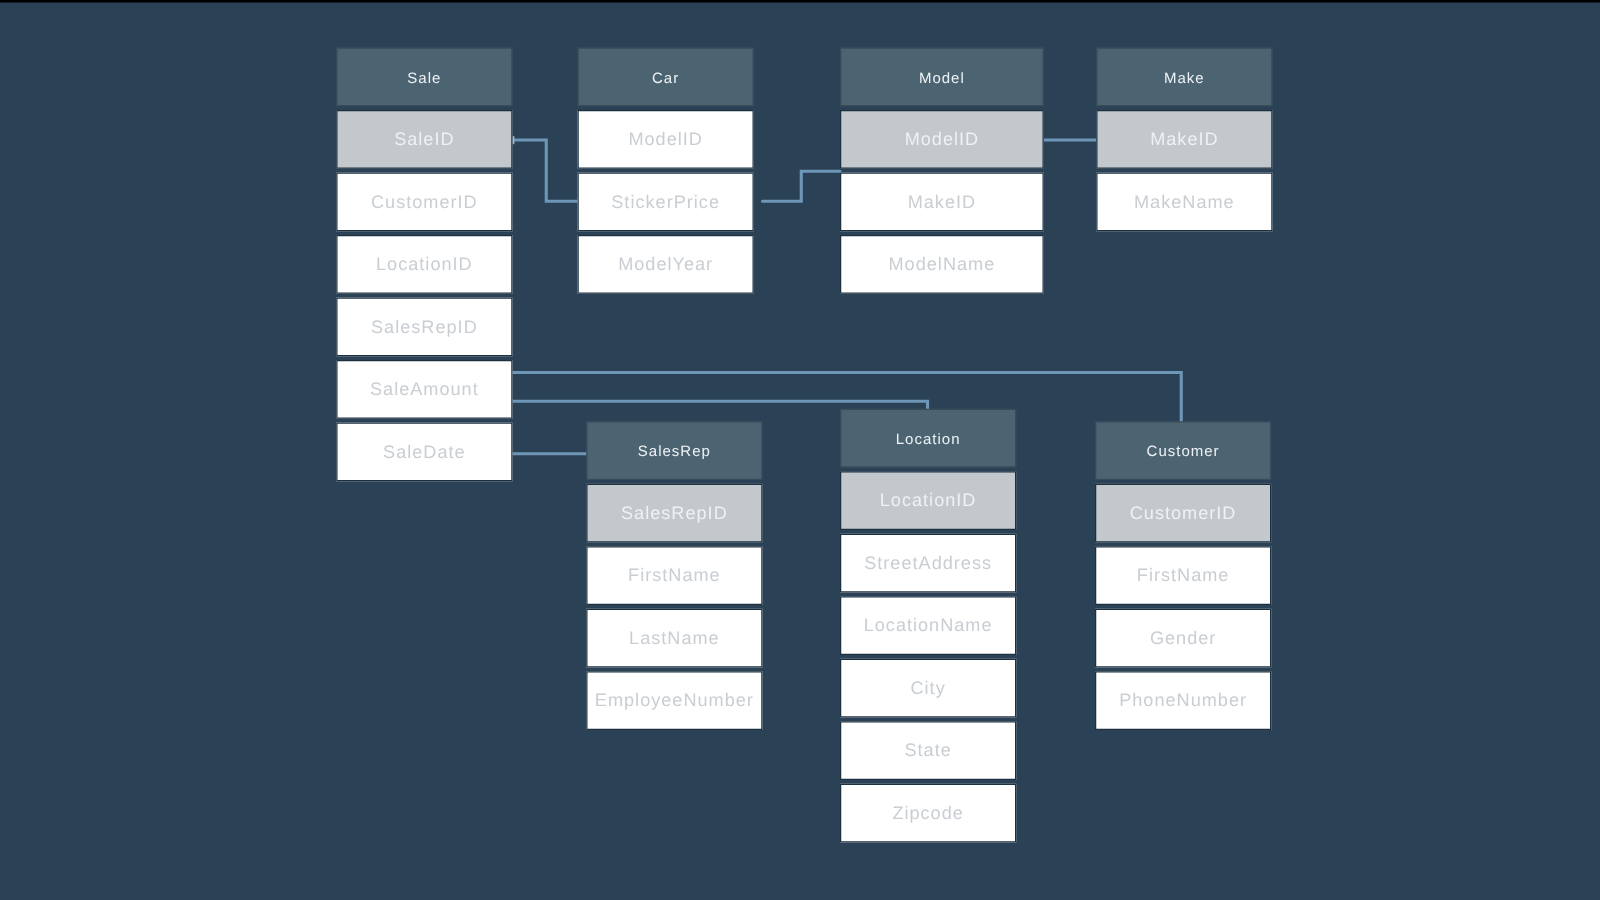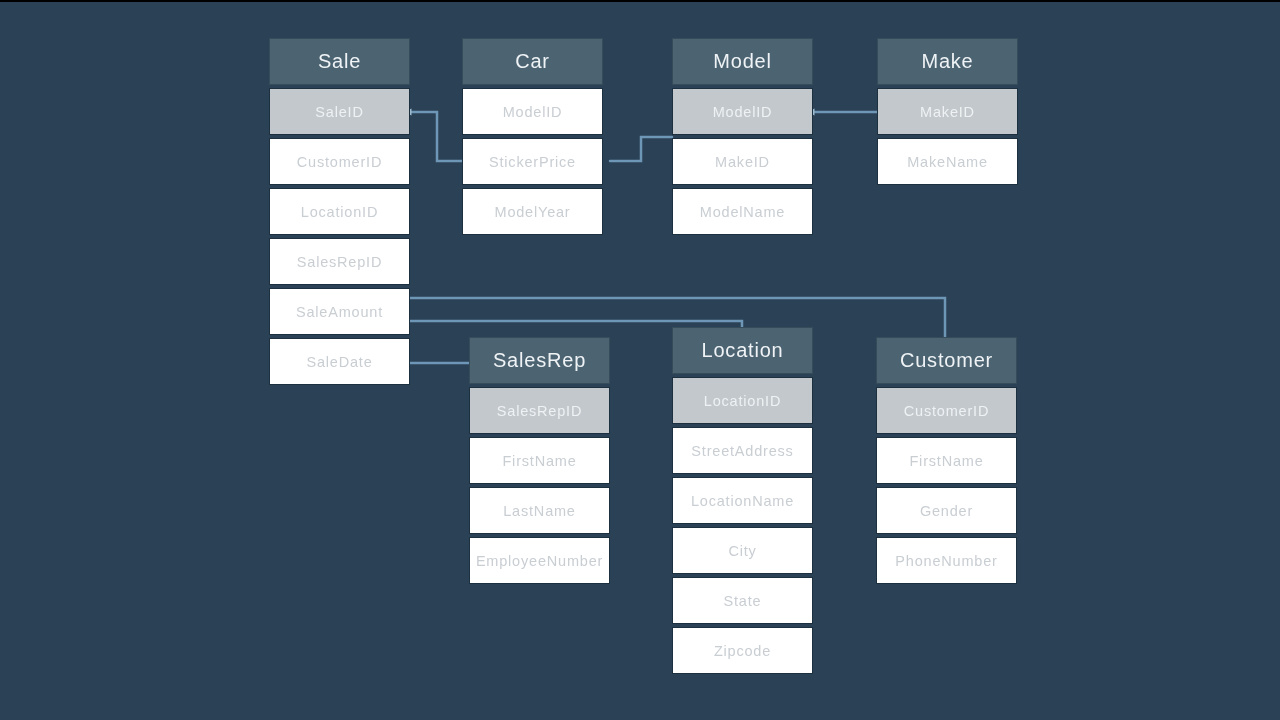--- a/index.html
+++ b/index.html
@@ -23,21 +23,21 @@
     position: absolute; top: 0; left: 0;
     width: 1280px; height: 720px;
     pointer-events: none;
   }
   .db-table { position: absolute; }
   .tbl-header {
     height: 47px; margin-bottom: 3px;
     display: flex; align-items: center; justify-content: center;
     background: #4c6372;
     color: #eff3f5;
-    font-size: 20px; letter-spacing: 0.8px;
+    font-size: 12px; letter-spacing: 0.8px;
     border: 1px solid rgba(30,48,64,0.45);
   }
   .tbl-row {
     height: 47px; margin-bottom: 3px;
     display: flex; align-items: center; justify-content: center;
     font-size: 14.5px; letter-spacing: 0.8px;
     border: 1px solid #1c3040;
   }
   .tbl-row.key  { background: #c3c8cc; color: #eef2f4; }
   .tbl-row.plain{ background: #ffffff; color: #c9ced3; }
@@ -65,21 +65,21 @@
         <div class="tbl-row plain">SalesRepID</div>
         <div class="tbl-row plain">SaleAmount</div>
         <div class="tbl-row plain">SaleDate</div>
       </div>
       <div class="db-table" style="left: 462px; top: 38px; width: 141px;">
         <div class="tbl-header">Car</div>
         <div class="tbl-row plain">ModelID</div>
         <div class="tbl-row plain">StickerPrice</div>
         <div class="tbl-row plain">ModelYear</div>
       </div>
-      <div class="db-table" style="left: 672px; top: 38px; width: 141px;">
+      <div class="db-table" style="left: 672px; top: 38px; width: 163px;">
         <div class="tbl-header">Model</div>
         <div class="tbl-row key">ModelID</div>
         <div class="tbl-row plain">MakeID</div>
         <div class="tbl-row plain">ModelName</div>
       </div>
       <div class="db-table" style="left: 877px; top: 38px; width: 141px;">
         <div class="tbl-header">Make</div>
         <div class="tbl-row key">MakeID</div>
         <div class="tbl-row plain">MakeName</div>
       </div>

